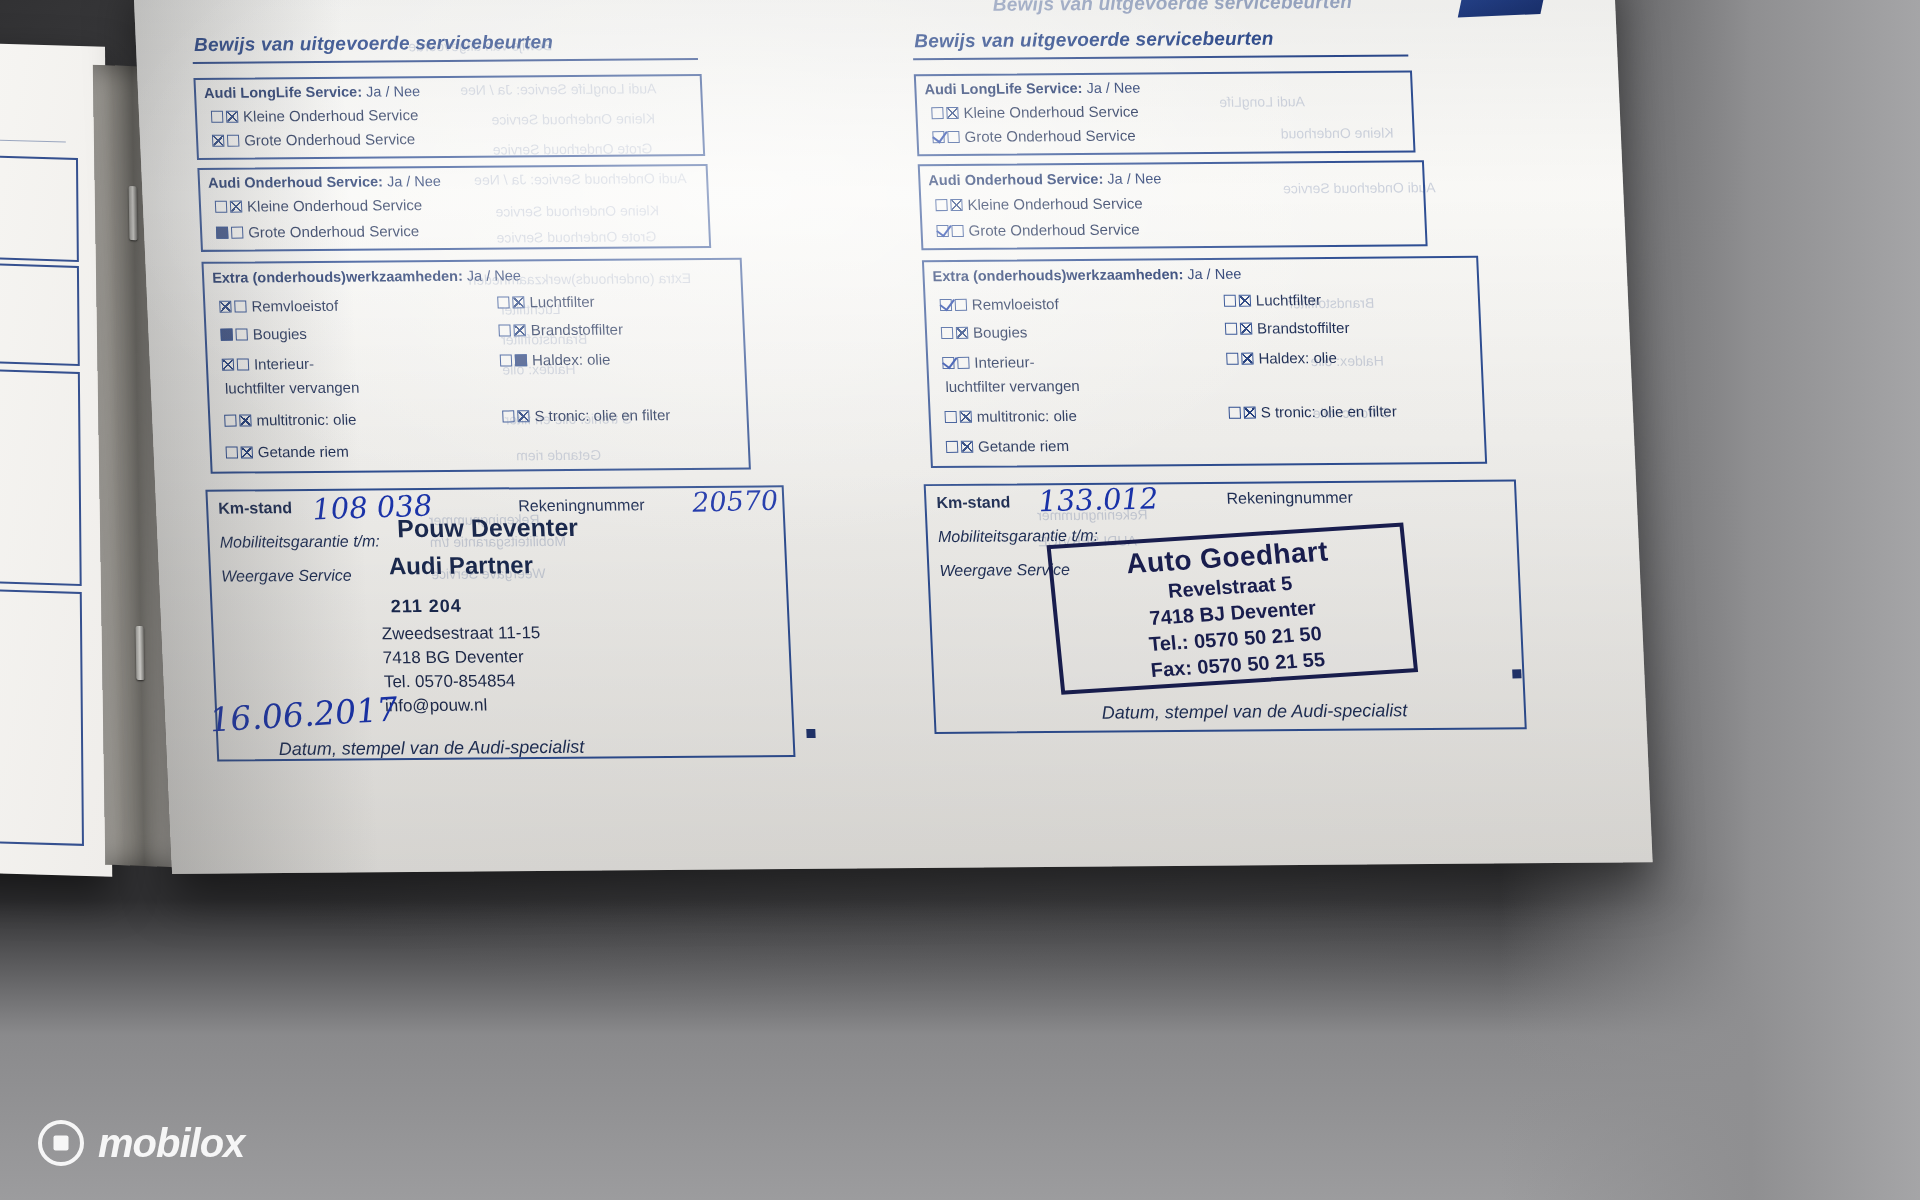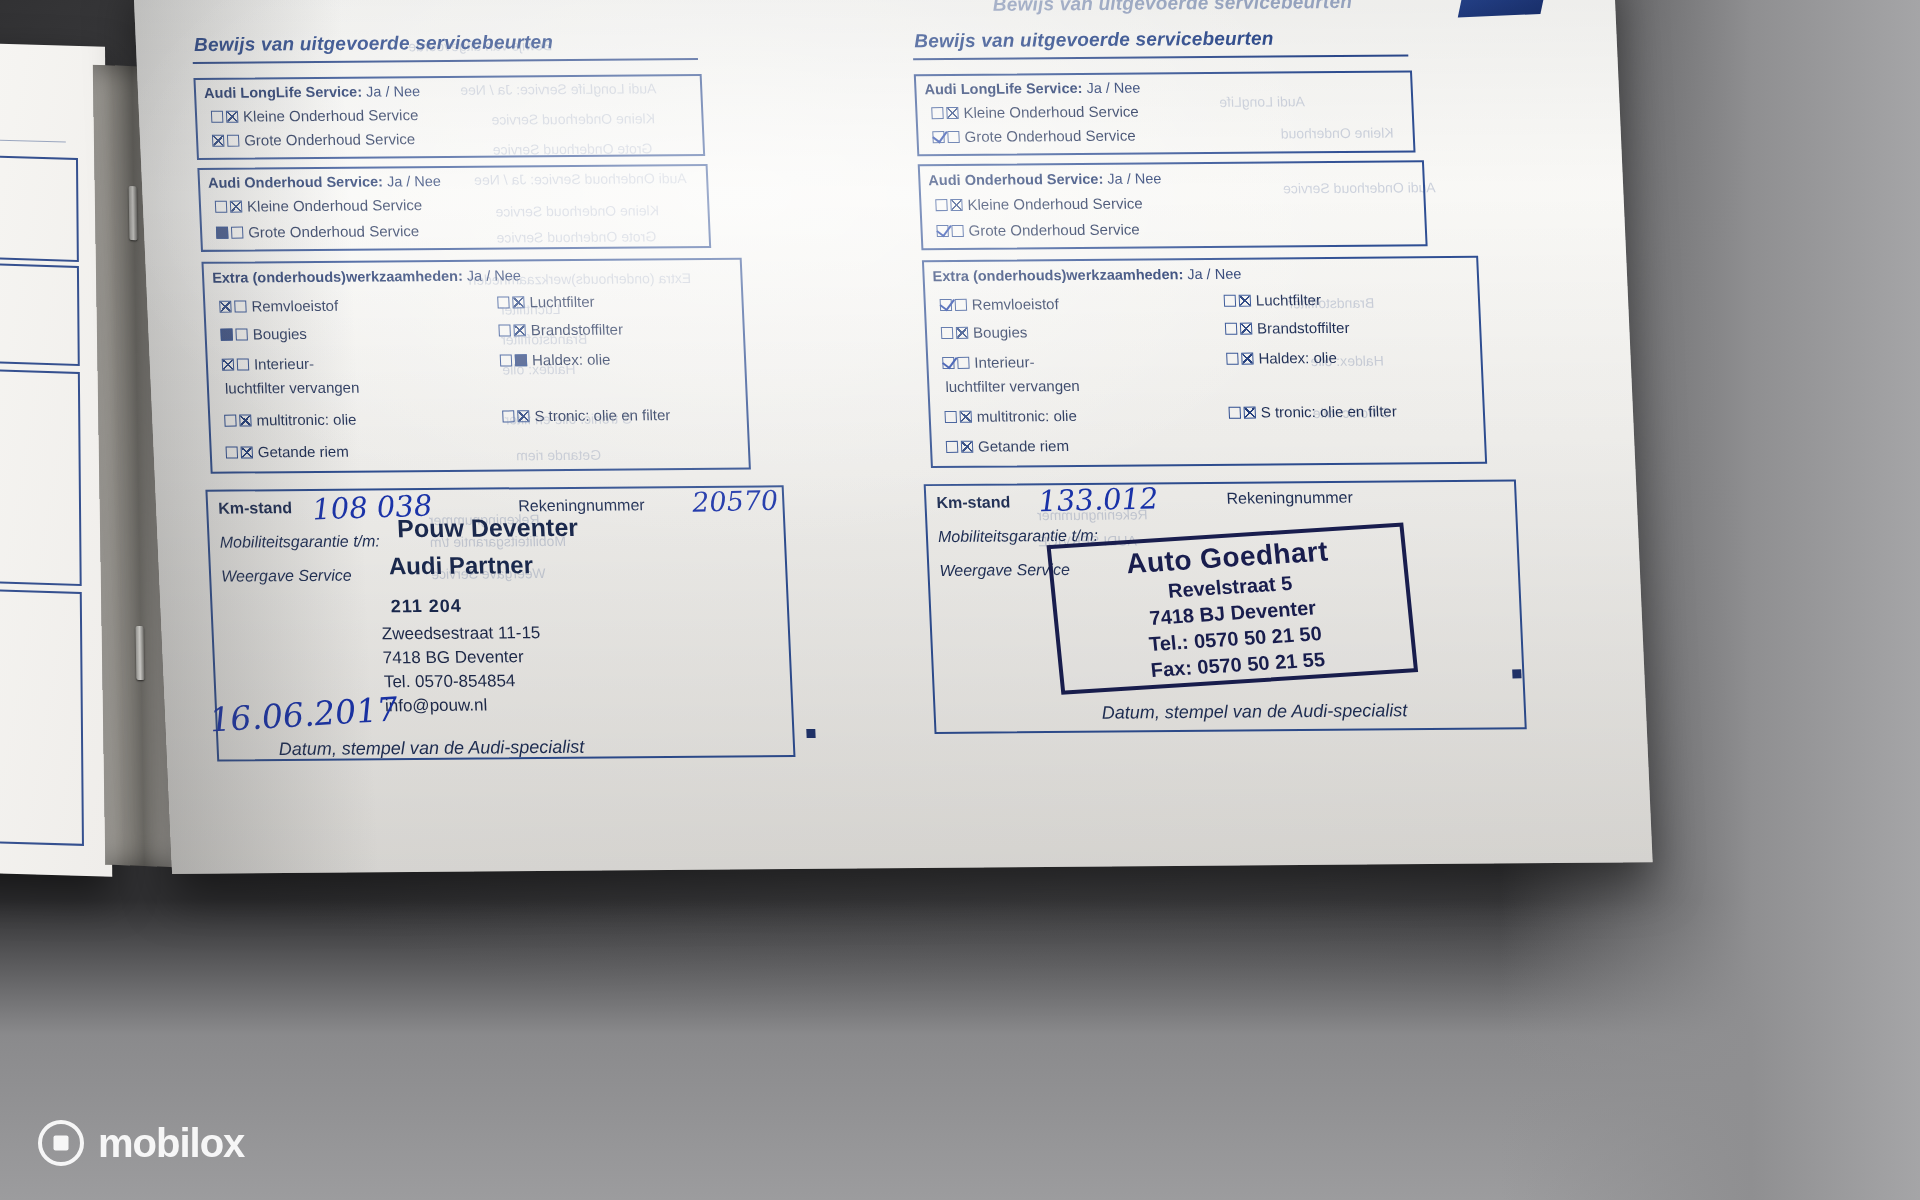--- a/index.html
+++ b/index.html
@@ -316,20 +316,21 @@
 
   
   #watermark {
     position: absolute;
     left: 38px;
     bottom: 34px;
     display: flex;
     align-items: center;
     gap: 14px;
     opacity: 0.92;
+    font-style: italic;
   }
   #wm-ring {
     width: 46px; height: 46px;
     border-radius: 50%;
     border: 4px solid #ffffff;
     position: relative;
     box-sizing: border-box;
   }
   #wm-ring::after {
     content: "";

